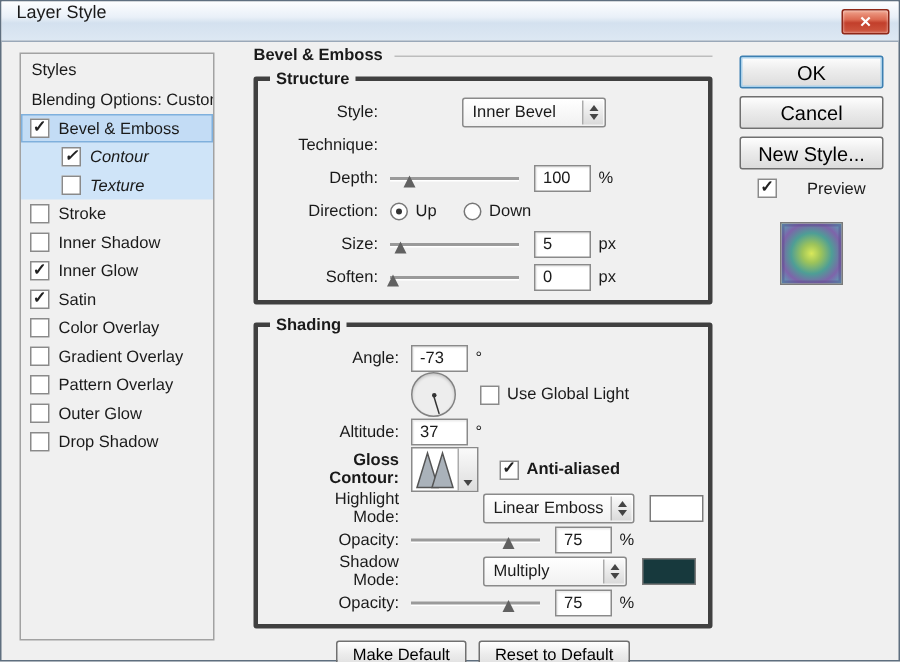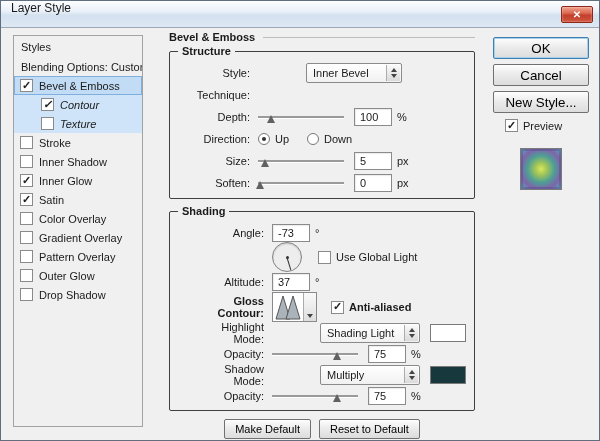--- a/index.html
+++ b/index.html
@@ -36,21 +36,21 @@
   .cb { width:13px; height:13px; background:#fff; border:1px solid #8a8a8a; flex:none;
         display:inline-flex; align-items:center; justify-content:center;
         font-size:11px; font-weight:bold; color:#222; line-height:1; }
   .cb.checked::after { content:"\2713"; margin-top:-1px; }
 
   
   .main { position:absolute; left:168px; top:1px; width:306px; }
   .main-title { display:flex; align-items:center; height:16px; font-weight:bold; }
   .main-title .rule { flex:1; height:1px; background:#bdbdbd; margin-left:8px; }
 
-  .group { position:relative; border:1px solid #404040; border-radius:2px;
+  .group { position:relative; border:3px solid #404040; border-radius:2px;
            padding:10px 8px 4px 10px; }
   .group.structure { margin-top:6px; }
   .group.shading { margin-top:12px;padding-left:24px; }
   .legend { position:absolute; top:-7px; left:8px; background:#f0f0f0; padding:0 4px;
             font-weight:bold; }
 
   .row { display:flex; align-items:center; height:22px; }
   .row.h21 { height:21px; }
   .row.h28 { height:28px; }
   .row.h30 { height:30px;font-weight:bold; }
@@ -113,21 +113,21 @@
          padding:0 10px; display:inline-flex; align-items:center; justify-content:center;
          font-size:11px; cursor:default; white-space:nowrap; }
 
   
   .actions { position:absolute; left:492px; top:9px; width:96px; }
   .btn-main { width:96px; height:22px; margin-bottom:5px; border:1px solid #707070;
               border-radius:2px; background:linear-gradient(#fefefe,#ececec 45%,#dcdcdc);
               display:flex; align-items:center; justify-content:center; cursor:default; }
   .btn-main.ok { border:1px solid #3c7fb1; box-shadow:0 0 0 1px #a9d0ea inset; }
   .preview-row { display:flex; align-items:center; margin-top:6px; padding-left:12px; }
-  .preview-row .lab { margin-left:5px; }
+  .preview-row .lab { margin-left:20px; }
   .preview-thumb { width:42px; height:42px; margin:16px auto 0; border:1px solid #7a7a7a;
                    background:
                      radial-gradient(circle at 50% 50%,
                        #d8e85a 0%, #9ec45a 22%, #4e9e96 48%, #7e64aa 72%, #53b0b8 100%);
                    box-shadow:inset 0 0 0 2px rgba(90,70,140,.45); }
 </style>
 </head>
 <body>
 
 <div class="dialog">
@@ -302,21 +302,21 @@
           </div>
           <div class="chkrow ml14">
             <span class="cb checked"></span>
             <span class="lab">Anti-aliased</span>
           </div>
         </div>
 
         <div class="row h21">
           <span class="lbl">Highlight Mode:</span>
           <div class="combo w112">
-            <span>Shading Light</span>
+            <span>Linear Emboss</span>
             <span class="arrows">
                 <i class="tri-up"></i>
                 <i class="tri-dn"></i>
               </span>
           </div>
           <div class="swatch" style="background: rgb(255, 255, 255);"></div>
         </div>
 
         <div class="row h21">
           <span class="lbl">Opacity:</span>

